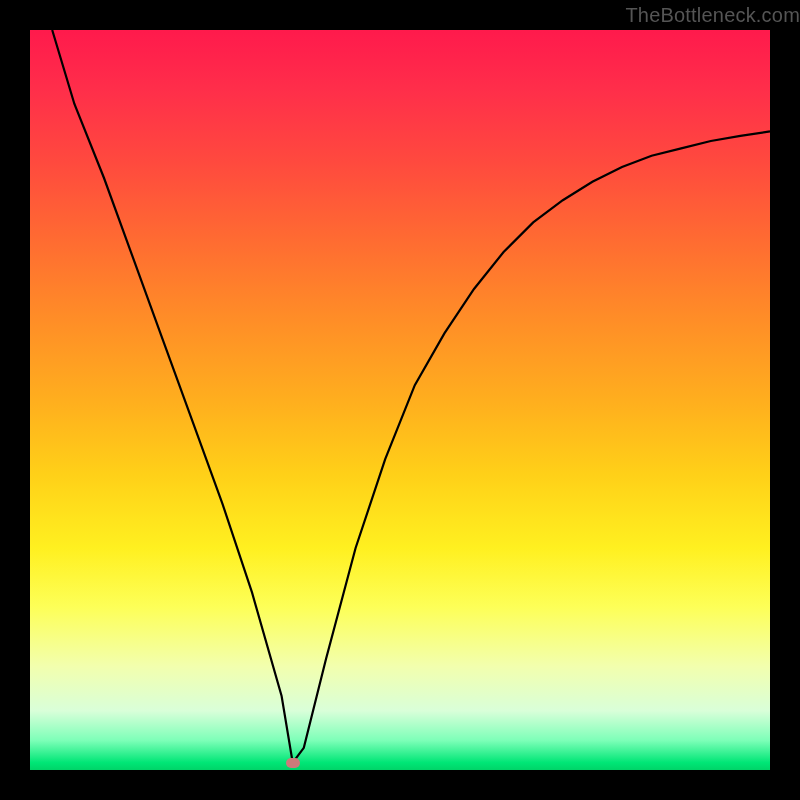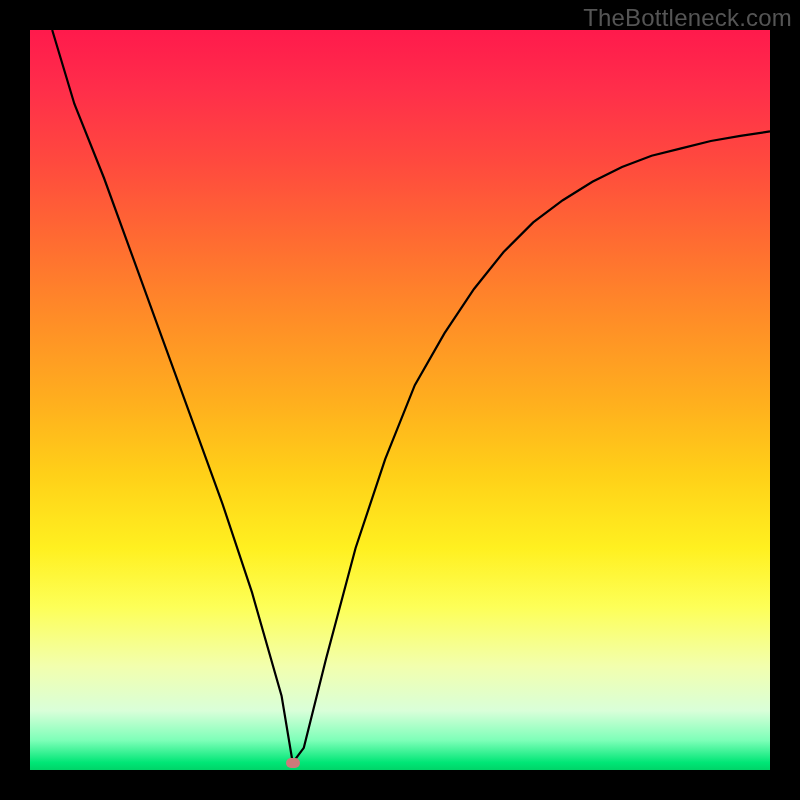--- a/index.html
+++ b/index.html
@@ -7,23 +7,23 @@
     width: 800px;
     height: 800px;
     background: #000;
     position: relative;
     font-family: Arial, sans-serif;
     overflow: hidden;
   }
   .watermark {
     position: absolute;
     top: 4px;
-    right: 8px;
+    right: 0;
     color: #555;
-    font-size: 24px;
+    font-size: 20px;
     font-weight: 500;
     z-index: 10;
     letter-spacing: 0.2px;
   }
   .plot-area {
     position: absolute;
     left: 30px;
     top: 30px;
     width: 740px;
     height: 740px;

